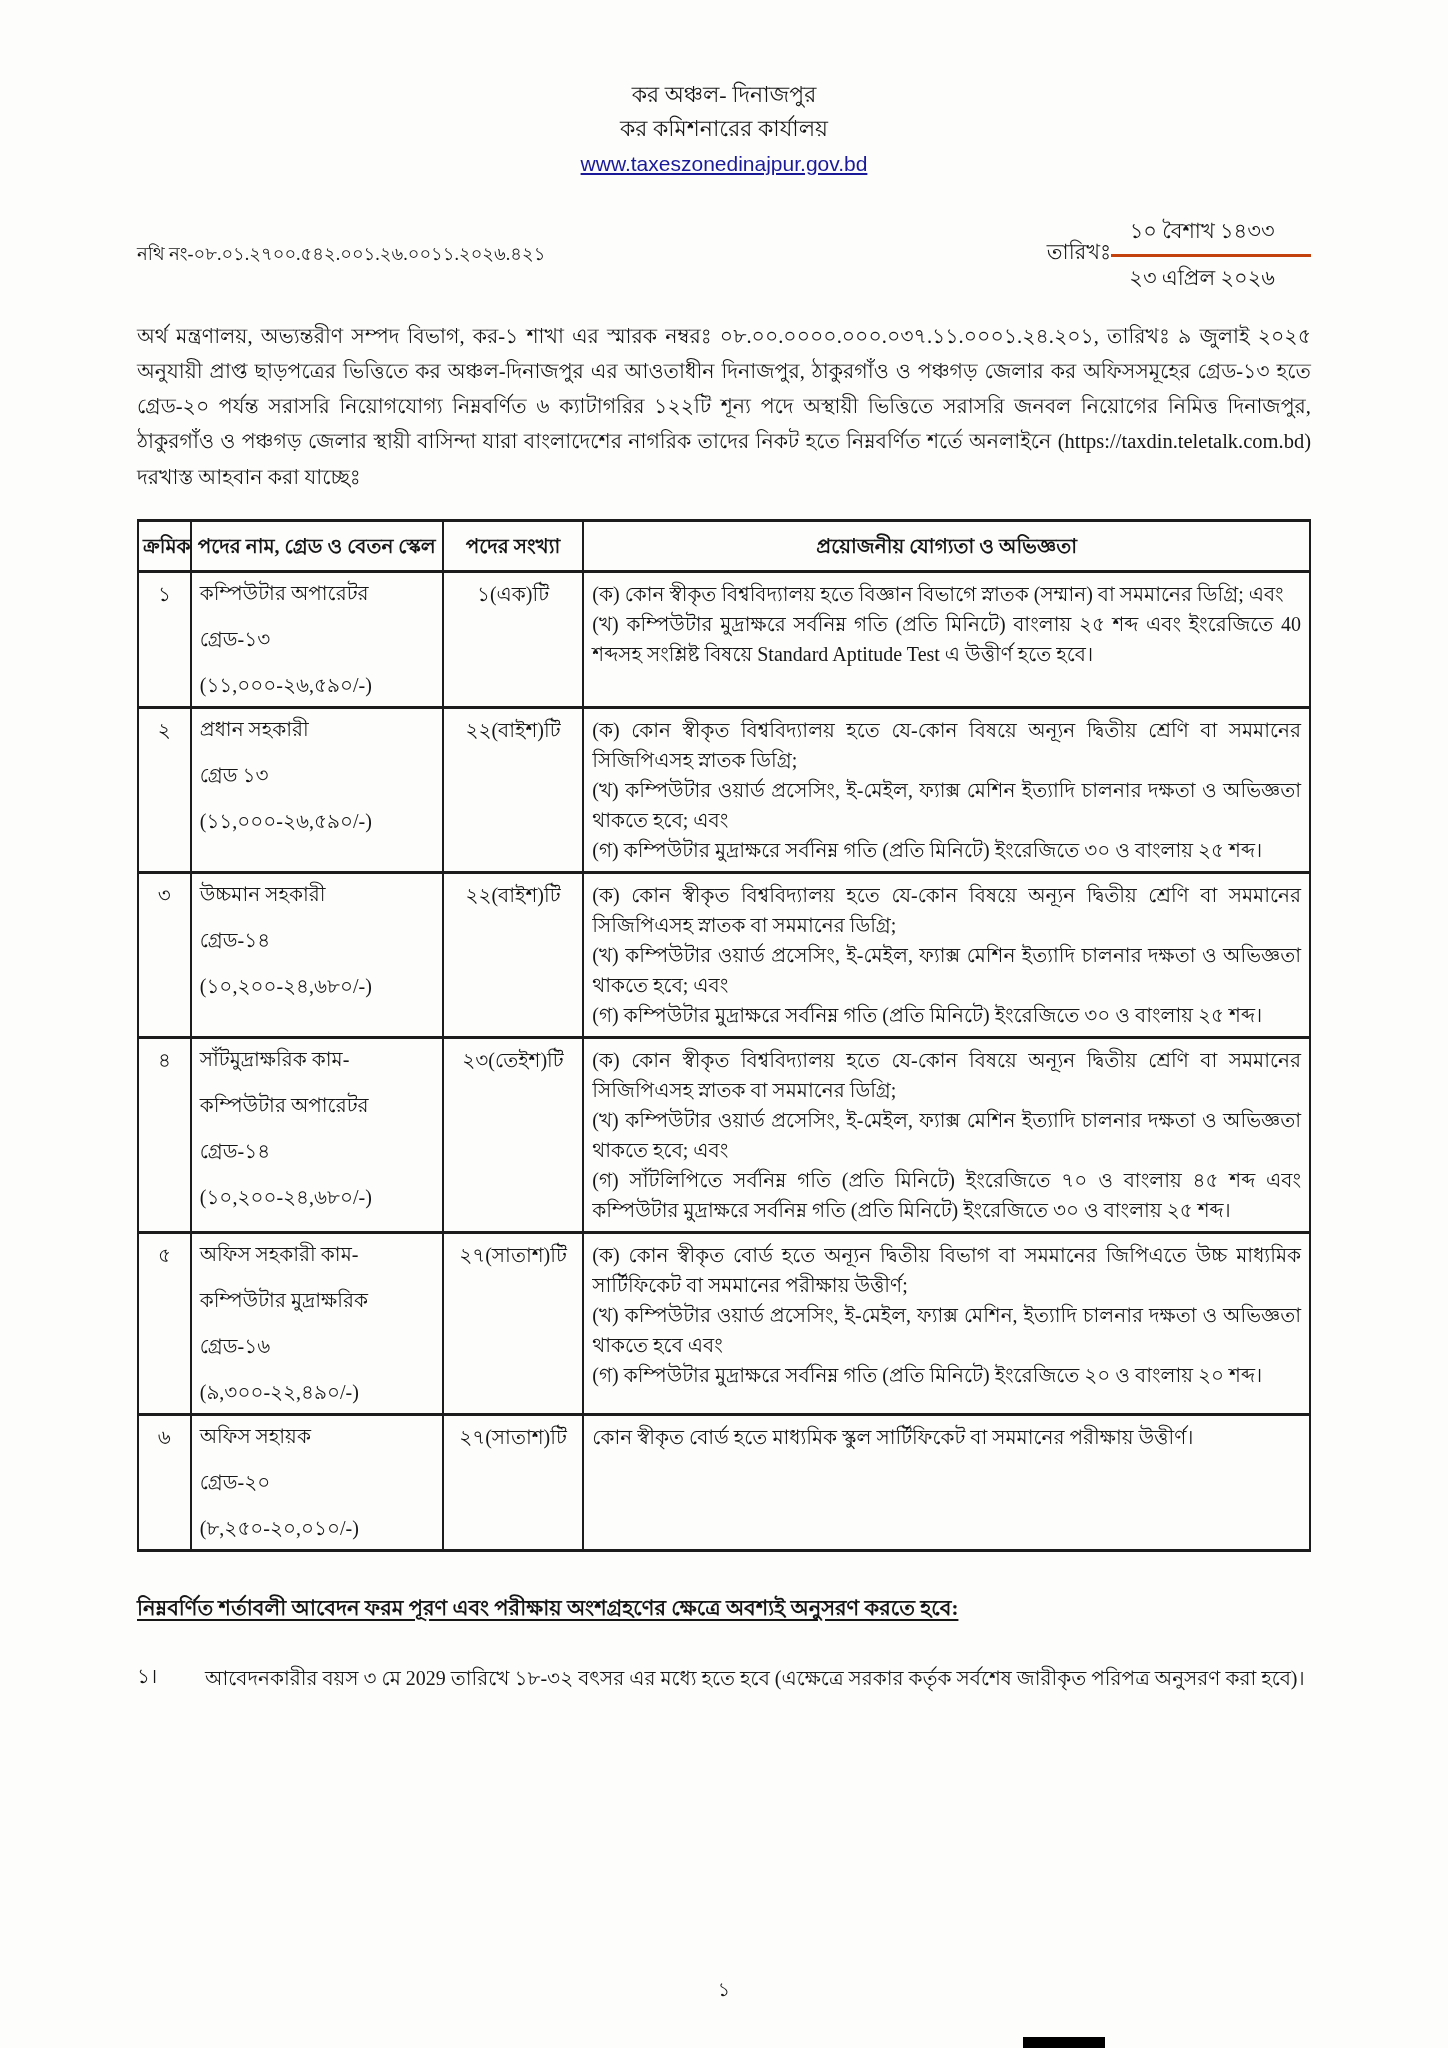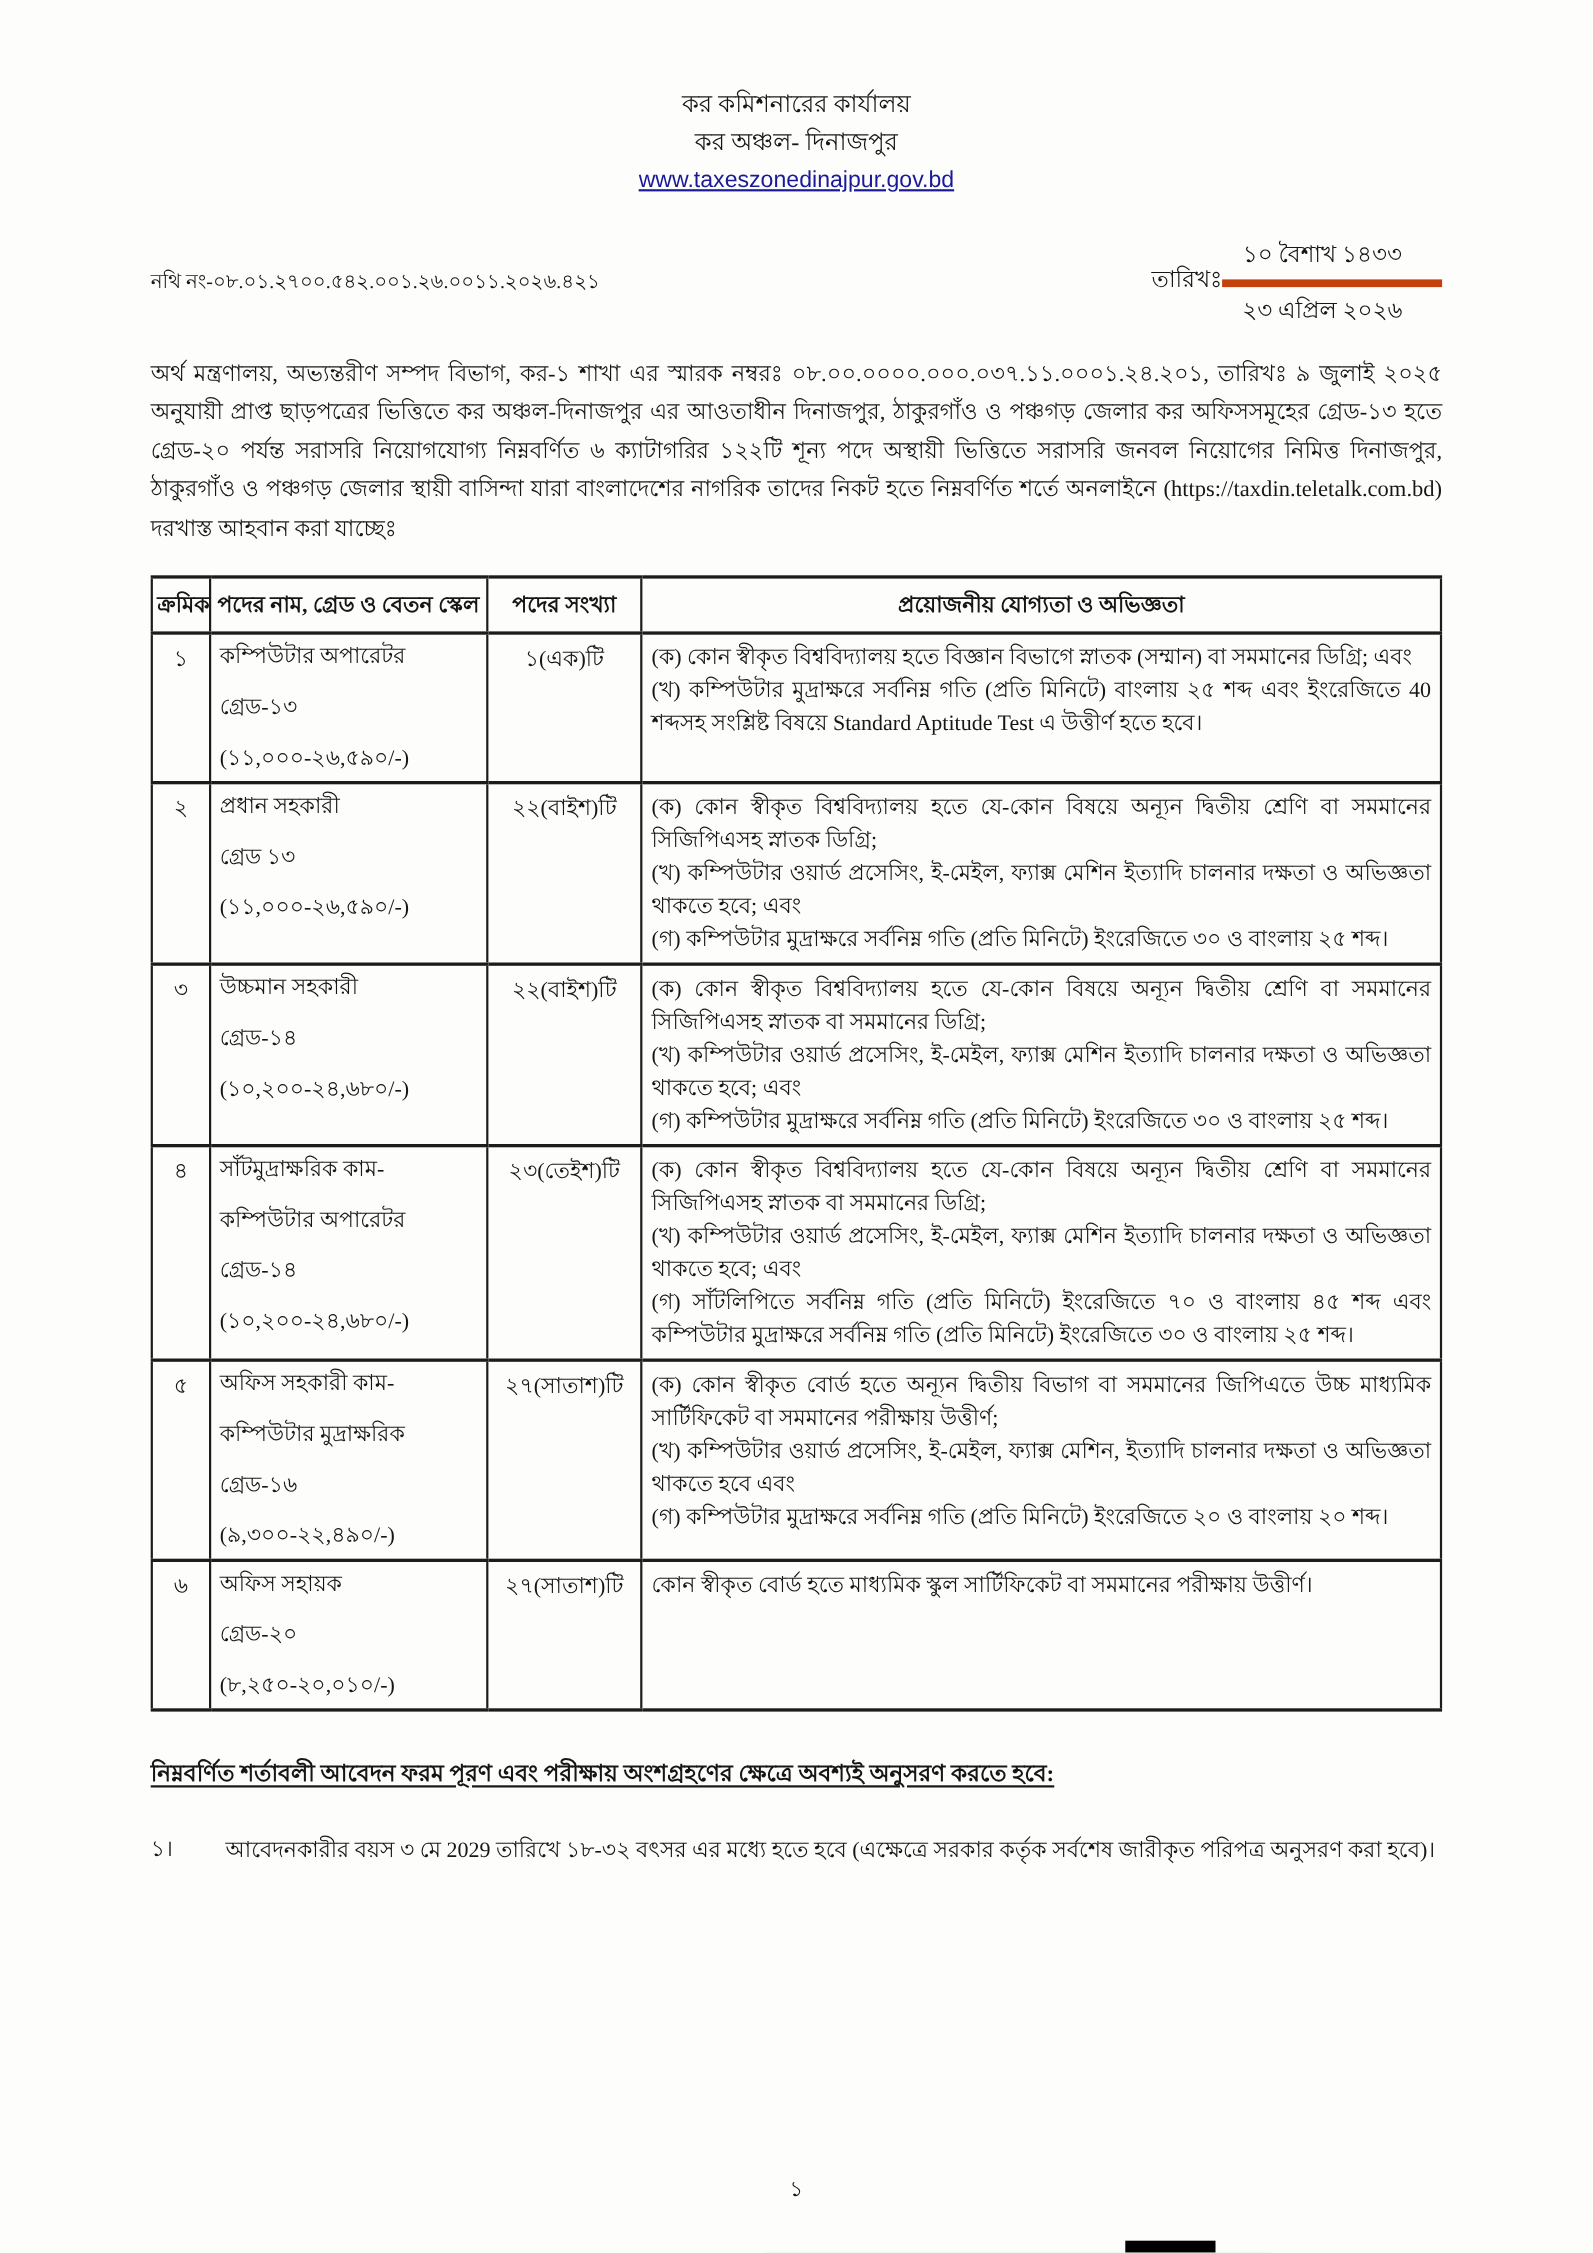--- a/index.html
+++ b/index.html
@@ -32,21 +32,21 @@
     display:flex;
     justify-content:space-between;
     align-items:center;
   }
   .ref-no{font-size:18px;white-space:nowrap;}
   .date-block{display:flex;align-items:center;}
   .date-label{font-size:21px;padding-bottom:4px;}
   .date-stack{display:flex;flex-direction:column;}
   .date-top{
     padding:0 36px 4px 18px;
-    border-bottom:7px solid #c2410c;
+    border-bottom:3px solid #c2410c;
     text-align:center;font-size:21px;white-space:nowrap;
   }
   .date-bottom{padding:5px 36px 0 18px;text-align:center;font-size:21px;white-space:nowrap;}
   
   .doc-title{
     margin-top:30px;
     text-align:center;
     font-weight:bold;
     font-size:22px;
   }
@@ -114,22 +114,22 @@
     height:11px;
     background:#000;
   }
 </style>
 </head>
 <body>
 
 <div class="page">
 
   <div class="org-header">
+    <div class="h-line">কর অঞ্চল- দিনাজপুর</div>
     <div class="h-line">কর কমিশনারের কার্যালয়</div>
-    <div class="h-line">কর অঞ্চল- দিনাজপুর</div>
     <a class="website" href="#">www.taxeszonedinajpur.gov.bd</a>
   </div>
 
   <div class="memo-row">
     <div class="ref-no">নথি নং-০৮.০১.২৭০০.৫৪২.০০১.২৬.০০১১.২০২৬.৪২১</div>
     <div class="date-block">
       <div class="date-label">তারিখঃ</div>
       <div class="date-stack">
         <div class="date-top">১০ বৈশাখ ১৪৩৩</div>
         <div class="date-bottom">২৩ এপ্রিল ২০২৬</div>

